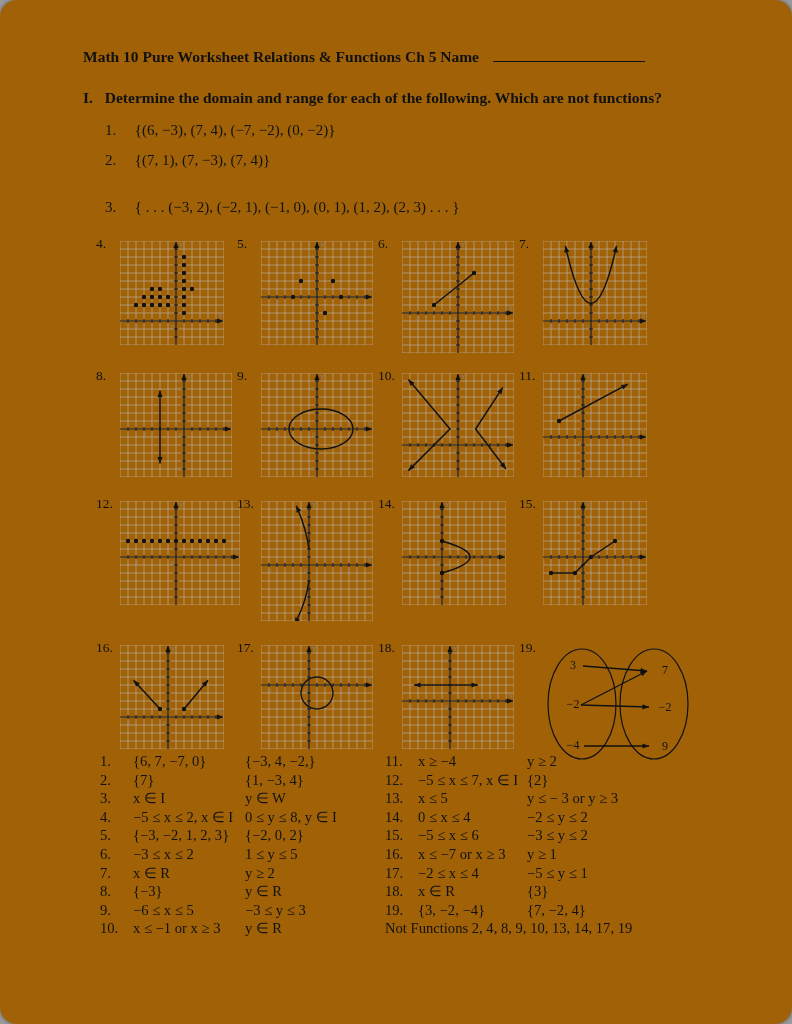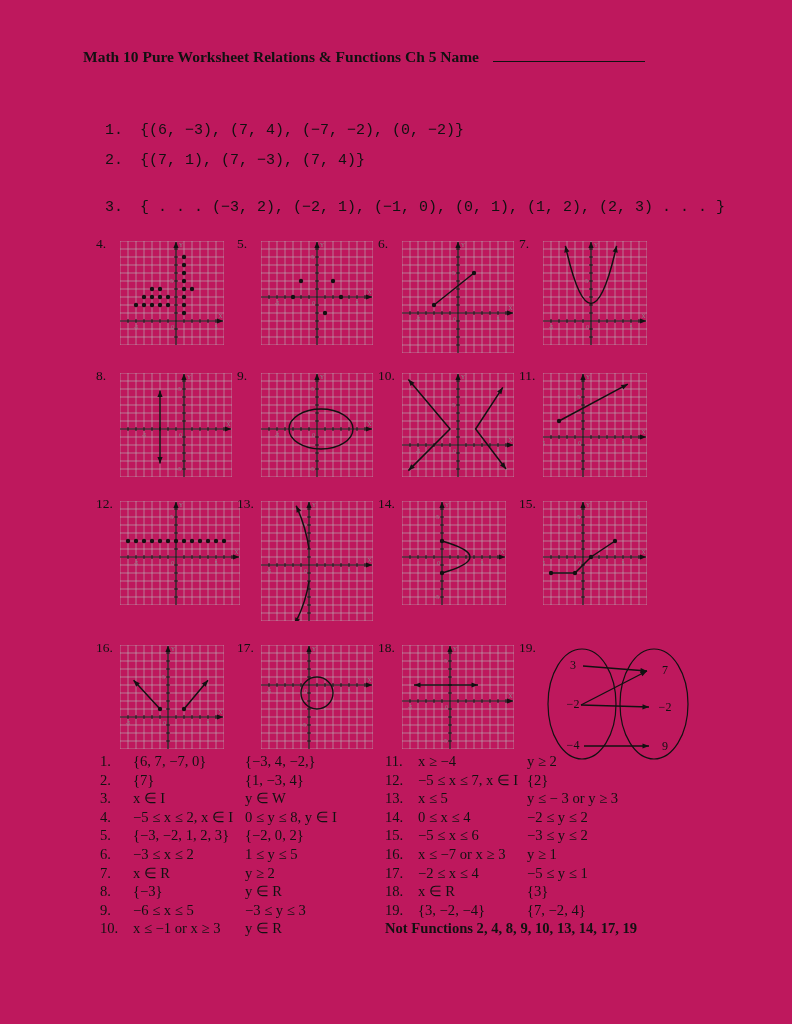--- a/index.html
+++ b/index.html
@@ -1,47 +1,51 @@
 <!DOCTYPE html>
 <html><head>
 <meta charset="utf-8">
 <style>
   html,body{margin:0;padding:0;background:#9a9a9a;}
-  .page{position:relative;width:792px;height:1024px;margin:0 auto;background:#be185d;
-        font-family:"Liberation Serif", serif;color:#111;overflow:hidden;box-shadow:0 0 4px rgba(0,0,0,.4);}
+  .page{position:relative;width:792px;height:1024px;margin:0 auto;background:#a16207;
+        font-family:"Liberation Serif", serif;color:#111;overflow:hidden;box-shadow:0 0 4px rgba(0,0,0,.4);border-radius:17px;}
   .header{position:absolute;left:83px;top:46px;font-weight:bold;font-size:15.5px;white-space:nowrap;}
   .header span{margin-right:0;}
   .h-course{margin-right:30px;} .h-type{margin-right:26px;} .h-topic{margin-right:24px;} .h-ch{margin-right:28px;}
   .nameline{display:inline-block;width:152px;border-bottom:1.5px solid #111;height:15px;margin-left:10px;}
   .section{position:absolute;left:83px;top:89px;font-weight:bold;font-size:15.5px;}
   .sec-num{margin-right:8px;}
-  .problem{position:absolute;left:105px;font-size:15px;white-space:nowrap;font-family:Liberation Mono, monospace;}
+  .problem{position:absolute;left:105px;font-size:15px;white-space:nowrap;}
   .pnum{display:inline-block;width:26px;}
   .gcell{position:absolute;display:flex;align-items:flex-start;}
   .glabel{width:24px;font-size:13.5px;flex:none;}
   .gcell svg{margin-top:5px;display:block;}
   .ans{position:absolute;font-size:14.6px;line-height:18.6px;display:grid;white-space:nowrap;}
   #ansL{left:100px;top:752px;grid-template-columns:33px 112px auto;}
   #ansR{left:385px;top:752px;grid-template-columns:33px 109px auto;}
-  .nf{grid-column:1/-1;font-weight:bold;text-align:center;}
+  .nf{grid-column:1/-1;font-weight:normal;text-align:center;}
 </style>
 </head>
 <body>
 
 <div class="page">
 
   <div class="header">
     <span class="h-course">Math 10 Pure</span>
     <span class="h-type">Worksheet</span>
     <span class="h-topic">Relations &amp; Functions</span>
     <span class="h-ch">Ch 5</span>
     <span>Name</span>
     <span class="nameline"></span>
   </div>
 
+  <div class="section">
+    <span class="sec-num">I.</span>
+    <span>Determine the domain and range for each of the following.  Which are not functions?</span>
+  </div>
 
   <div class="problem" style="top:122px">
     <span class="pnum">1.</span>
     <span>{(6, −3), (7, 4), (−7, −2), (0, −2)}</span>
   </div>
   <div class="problem" style="top:152px">
     <span class="pnum">2.</span>
     <span>{(7, 1), (7, −3), (7, 4)}</span>
   </div>
   <div class="problem" style="top:199px">

